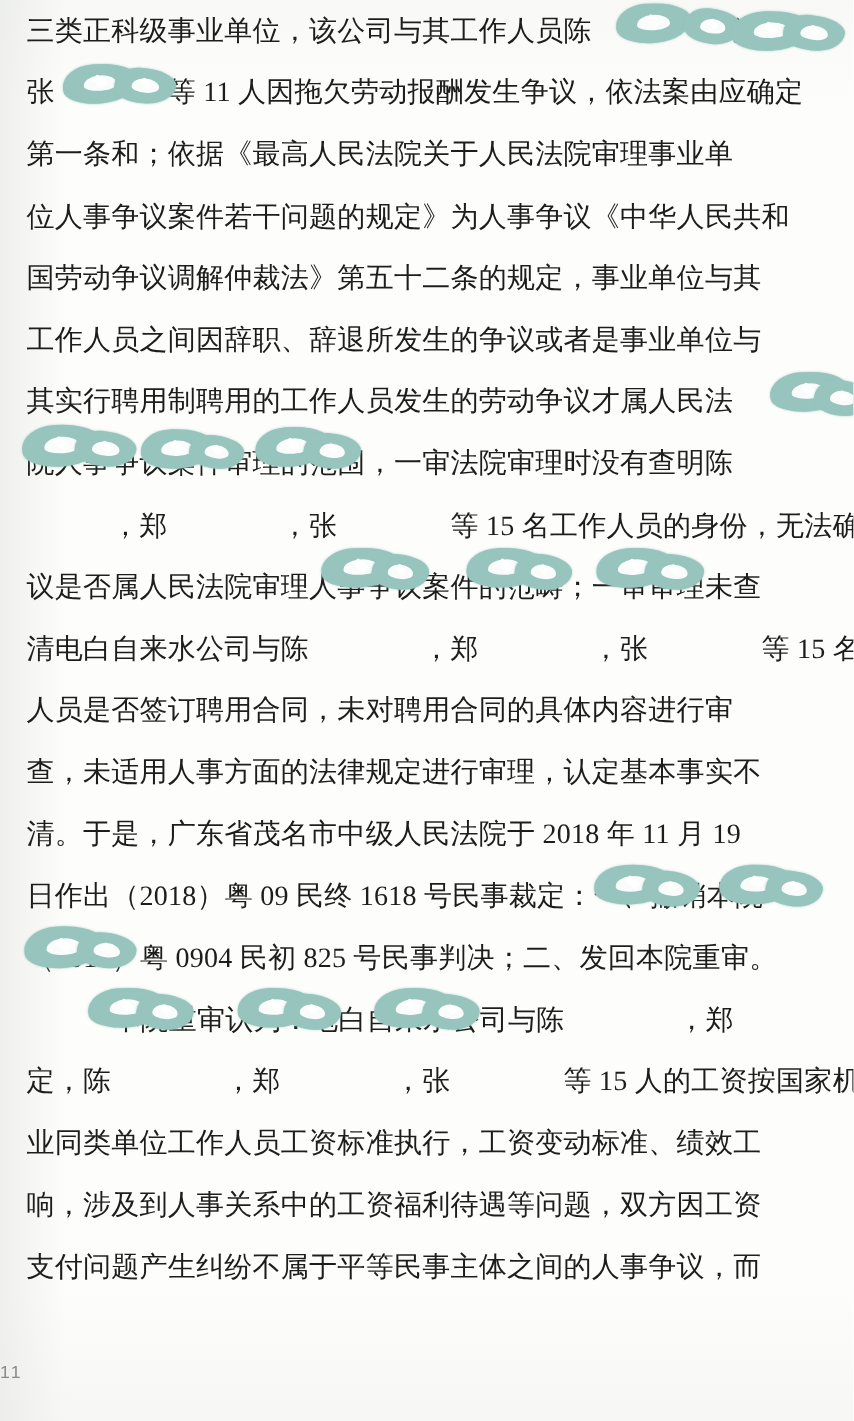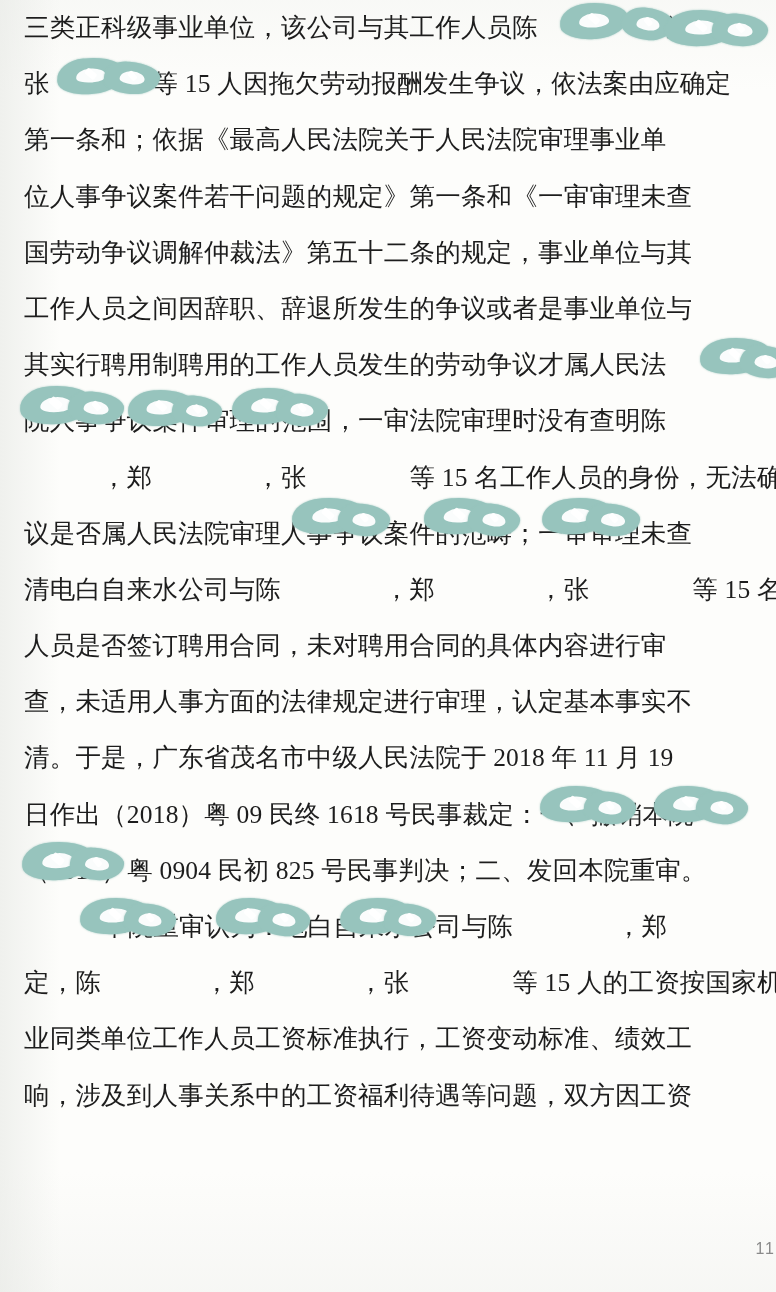--- a/index.html
+++ b/index.html
@@ -76,55 +76,56 @@
     transform: translate(-50%, -50%) rotate(45deg);
     background: #ffffff;
     border-radius: 2px;
     opacity: 0.9;
   }
   #page-number {
     position: absolute;
     left: 0;
     right: 0;
     bottom: 34px;
-    text-align: right;
+    text-align: left;
     font-size: 16px;
     color: #8a8a8a;
     font-family: "Liberation Sans", sans-serif;
     letter-spacing: 2px;
   }
 </style>
 </head>
 <body>
 
 <div id="page">
 
   <div id="paper-tint"></div>
 
   <div id="doc-body">
       <div class="line"><span class="ln-text">三类正科级事业单位，该公司与其工作人员陈　　　　，郑　　　　，</span></div>
-      <div class="line"><span class="ln-text">张　　　　等 15 人因拖欠劳动报酬发生争议，依法案由应确定</span></div>
+      <div class="line"><span class="ln-text">张　　　　等 11 人因拖欠劳动报酬发生争议，依法案由应确定</span></div>
       <div class="line"><span class="ln-text">第一条和；依据《最高人民法院关于人民法院审理事业单</span></div>
-      <div class="line"><span class="ln-text">位人事争议案件若干问题的规定》第一条和《一审审理未查</span></div>
+      <div class="line"><span class="ln-text">位人事争议案件若干问题的规定》为人事争议《中华人民共和</span></div>
       <div class="line"><span class="ln-text">国劳动争议调解仲裁法》第五十二条的规定，事业单位与其</span></div>
       <div class="line"><span class="ln-text">工作人员之间因辞职、辞退所发生的争议或者是事业单位与</span></div>
       <div class="line"><span class="ln-text">其实行聘用制聘用的工作人员发生的劳动争议才属人民法</span></div>
       <div class="line"><span class="ln-text">院人事争议案件审理的范围，一审法院审理时没有查明陈　　</span></div>
       <div class="line"><span class="ln-text">　　　，郑　　　　，张　　　　等 15 名工作人员的身份，无法确定争</span></div>
       <div class="line"><span class="ln-text">议是否属人民法院审理人事争议案件的范畴；一审审理未查</span></div>
       <div class="line"><span class="ln-text">清电白自来水公司与陈　　　　，郑　　　　，张　　　　等 15 名工作</span></div>
       <div class="line"><span class="ln-text">人员是否签订聘用合同，未对聘用合同的具体内容进行审</span></div>
       <div class="line"><span class="ln-text">查，未适用人事方面的法律规定进行审理，认定基本事实不</span></div>
       <div class="line"><span class="ln-text">清。于是，广东省茂名市中级人民法院于 2018 年 11 月 19</span></div>
       <div class="line"><span class="ln-text">日作出（2018）粤 09 民终 1618 号民事裁定：一、撤销本院</span></div>
       <div class="line"><span class="ln-text">（2018）粤 0904 民初 825 号民事判决；二、发回本院重审。</span></div>
       <div class="line indent"><span class="ln-text">本院重审认为：电白自来水公司与陈　　　　，郑　　　　，张</span></div>
       <div class="line"><span class="ln-text">定，陈　　　　，郑　　　　，张　　　　等 15 人的工资按国家机关事</span></div>
       <div class="line"><span class="ln-text">业同类单位工作人员工资标准执行，工资变动标准、绩效工</span></div>
       <div class="line"><span class="ln-text">响，涉及到人事关系中的工资福利待遇等问题，双方因工资</span></div>
+      <div class="line"><span class="ln-text">支付问题产生纠纷不属于平等民事主体之间的人事争议，而</span></div>
     </div>
 
   <div id="redaction-layer">
       <div class="blob" style="left: 560px; top: 3px; width: 68px; height: 36px; transform: rotate(-4deg);"></div>
       <div class="blob" style="left: 622px; top: 8px; width: 52px; height: 32px; transform: rotate(6deg);"></div>
       <div class="blob" style="left: 665px; top: 10px; width: 72px; height: 36px; transform: rotate(-3deg);"></div>
       <div class="blob" style="left: 712px; top: 14px; width: 56px; height: 32px; transform: rotate(5deg);"></div>
       <div class="blob" style="left: 57px; top: 58px; width: 68px; height: 36px; transform: rotate(-5deg);"></div>
       <div class="blob" style="left: 104px; top: 62px; width: 56px; height: 32px; transform: rotate(4deg);"></div>
       <div class="blob" style="left: 700px; top: 338px; width: 70px; height: 36px; transform: rotate(-4deg);"></div>

